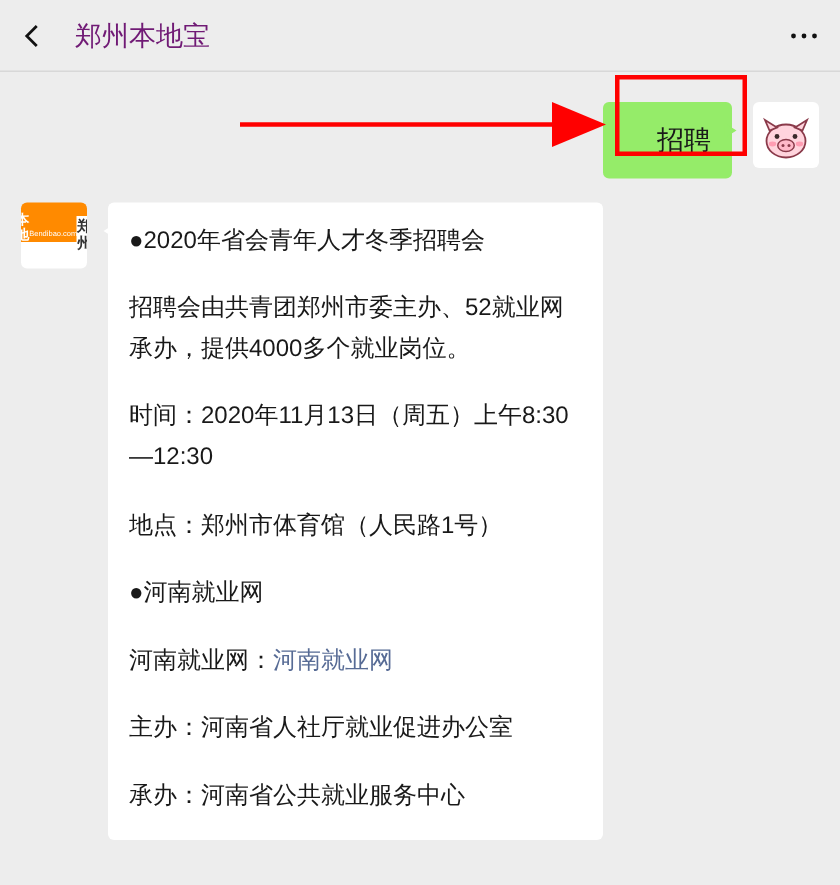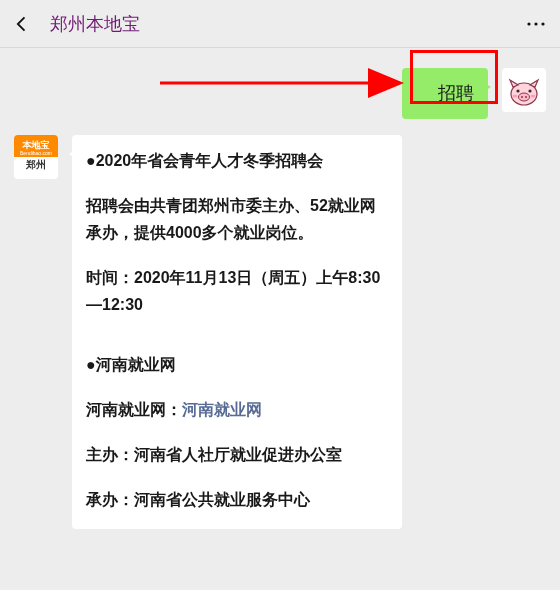--- a/index.html
+++ b/index.html
@@ -31,37 +31,37 @@
     }
     .msg-row.out { justify-content: flex-end; }
     .avatar {
       width: 44px; height: 44px; border-radius: 4px;
       flex-shrink: 0; background: #fff;
       display: flex; align-items: center; justify-content: center;
       font-size: 20px;
     }
     .avatar.bdb {
       background: linear-gradient(#ff8a00 0 60%, #fff 60% 100%);
-      flex-direction: column; font-size: 9px; color: #fff;
+      font-size: 9px; color: #fff;
       overflow: hidden; line-height: 1.1;
     }
     .avatar.bdb .bottom {
       background: #fff; color: #333; width: 100%;
       text-align: center; font-size: 10px; font-weight: 600; padding: 2px 0; font-family: Liberation Serif, serif;
     }
     .bubble {
       max-width: 330px; background: #fff; border-radius: 4px;
       padding: 12px 14px; position: relative;
       font-size: 16px; color: #191919; line-height: 1.7;
     }
     .bubble.green {
       background: #95ec69; padding: 10px 14px;
       font-size: 18px;
     }
-    .bubble.left { margin-left: 14px; font-weight: bold; }
+    .bubble.left { margin-left: 14px; }
     .bubble.right { margin-right: 14px; padding-left: 36px; }
     .bubble.left::before {
       content: ""; position: absolute; left: -8px; top: 14px;
       border: 5px solid transparent; border-right: 8px solid #fff;
     }
     .bubble.right::before {
       content: ""; position: absolute; right: -8px; top: 14px;
       border: 5px solid transparent; border-left: 8px solid #95ec69;
     }
     .bubble p { margin: 0 0 4px 0; }
@@ -125,20 +125,21 @@
       <div style="font-size:5px">Bendibao.com</div>
       <div class="bottom">郑州</div>
     </div>
     <div class="bubble left">
       <p>●2020年省会青年人才冬季招聘会</p>
       <div class="spacer"></div>
       <p>招聘会由共青团郑州市委主办、52就业网承办，提供4000多个就业岗位。</p>
       <div class="spacer"></div>
       <p>时间：2020年11月13日（周五）上午8:30—12:30</p>
       <div class="spacer"></div>
+      <p>地点：郑州市体育馆（人民路1号）</p>
       <div class="spacer"></div>
       <p>●河南就业网</p>
       <div class="spacer"></div>
       <p>
         <span>河南就业网：</span><span class="link">河南就业网</span>
       </p>
       <div class="spacer"></div>
       <p>主办：河南省人社厅就业促进办公室</p>
       <div class="spacer"></div>
       <p>承办：河南省公共就业服务中心</p>

